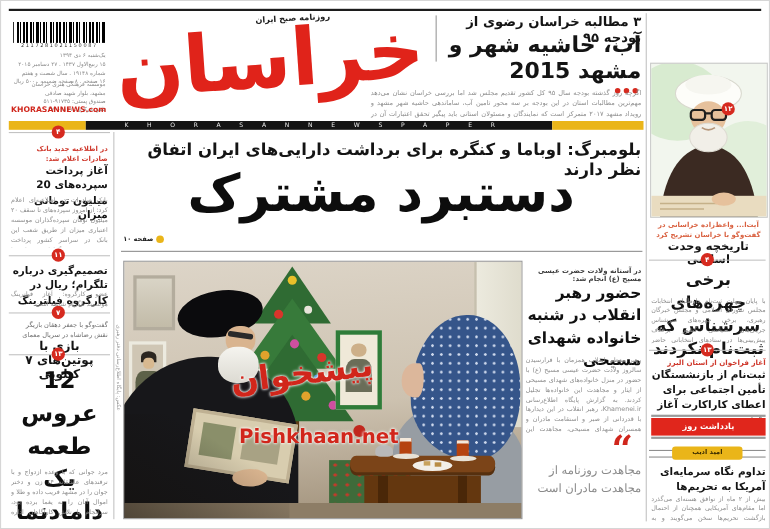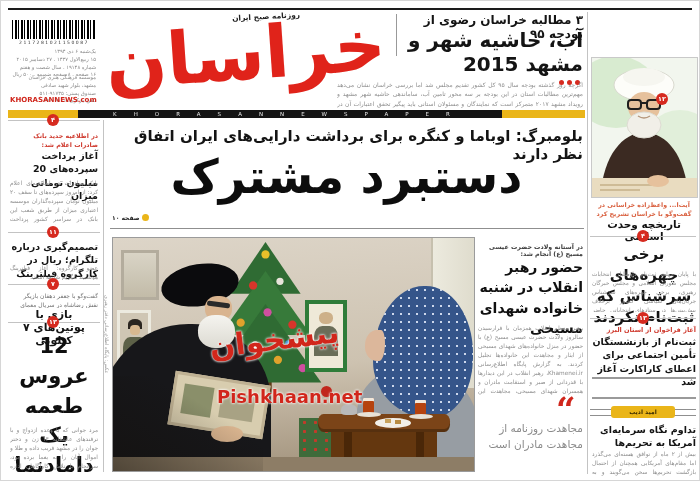--- a/index.html
+++ b/index.html
@@ -215,20 +215,24 @@
   <div class="badge" style="left:637px;top:230px">۴</div>
   <div class="abs bold" style="left:592px;top:244px;width:104px;font-size:15px;line-height:1.4;text-align:center">برخی چهره‌های سرشناس که ثبت‌نام نکردند</div>
   <div class="abs tiny" style="left:592px;top:270px;width:104px;height:42px">با پایان مهلت ثبت‌نام داوطلبان انتخابات مجلس شورای اسلامی و مجلس خبرگان رهبری، برخی چهره‌های سرشناس جریان‌های سیاسی کشور برخلاف پیش‌بینی‌ها در ستادهای انتخاباتی حاضر نشدند و ثبت‌نام نکردند؛ غیبتی که حالا به یکی از موضوعات اصلی گمانه‌زنی‌های محافل سیاسی تبدیل شده است...</div>
 
   <div class="hr" style="left:590px;width:106px;top:318px"></div>
   <div class="badge" style="left:637px;top:312px">۱۳</div>
   <div class="abs redk" style="left:592px;top:326px;width:104px;font-size:6.5px;text-align:right">آغاز فراخوان از استان البرز</div>
   <div class="abs bold" style="left:592px;top:335px;width:104px;font-size:9.5px;line-height:1.4;text-align:right">ثبت‌نام از بازنشستگان تأمین اجتماعی برای اعطای کاراکارت آغاز شد</div>
 
   <div class="abs" style="left:592px;top:377px;width:104px;height:2px;background:#9a9a9a"></div>
+  <div class="abs" style="left:592px;top:380px;width:104px;height:16px;background:#e0261c;color:#fff;font-size:7.5px;font-weight:bold;
+              line-height:16px;text-align:center">
+    <span>یادداشت روز</span>
+  </div>
   <div class="abs" style="left:592px;top:397px;width:104px;height:2px;background:#9a9a9a"></div>
   <div class="abs" style="left:630px;top:401px;direction:ltr">
     <span class="gdot"></span><span class="gdot"></span><span class="gdot"></span>
   </div>
   <div class="hr" style="left:590px;width:106px;top:409px;border-color:#8f8f8f"></div>
   <div class="hr" style="left:590px;width:106px;top:415px;border-color:#8f8f8f"></div>
   <div class="abs" style="left:611px;top:406px;width:64px;height:12px;background:#eab519;border-radius:3px;font-size:6px;font-weight:bold;
               color:#3a2c00;line-height:12px;text-align:center;z-index:2">
     <span>امید ادیب</span>
   </div>

